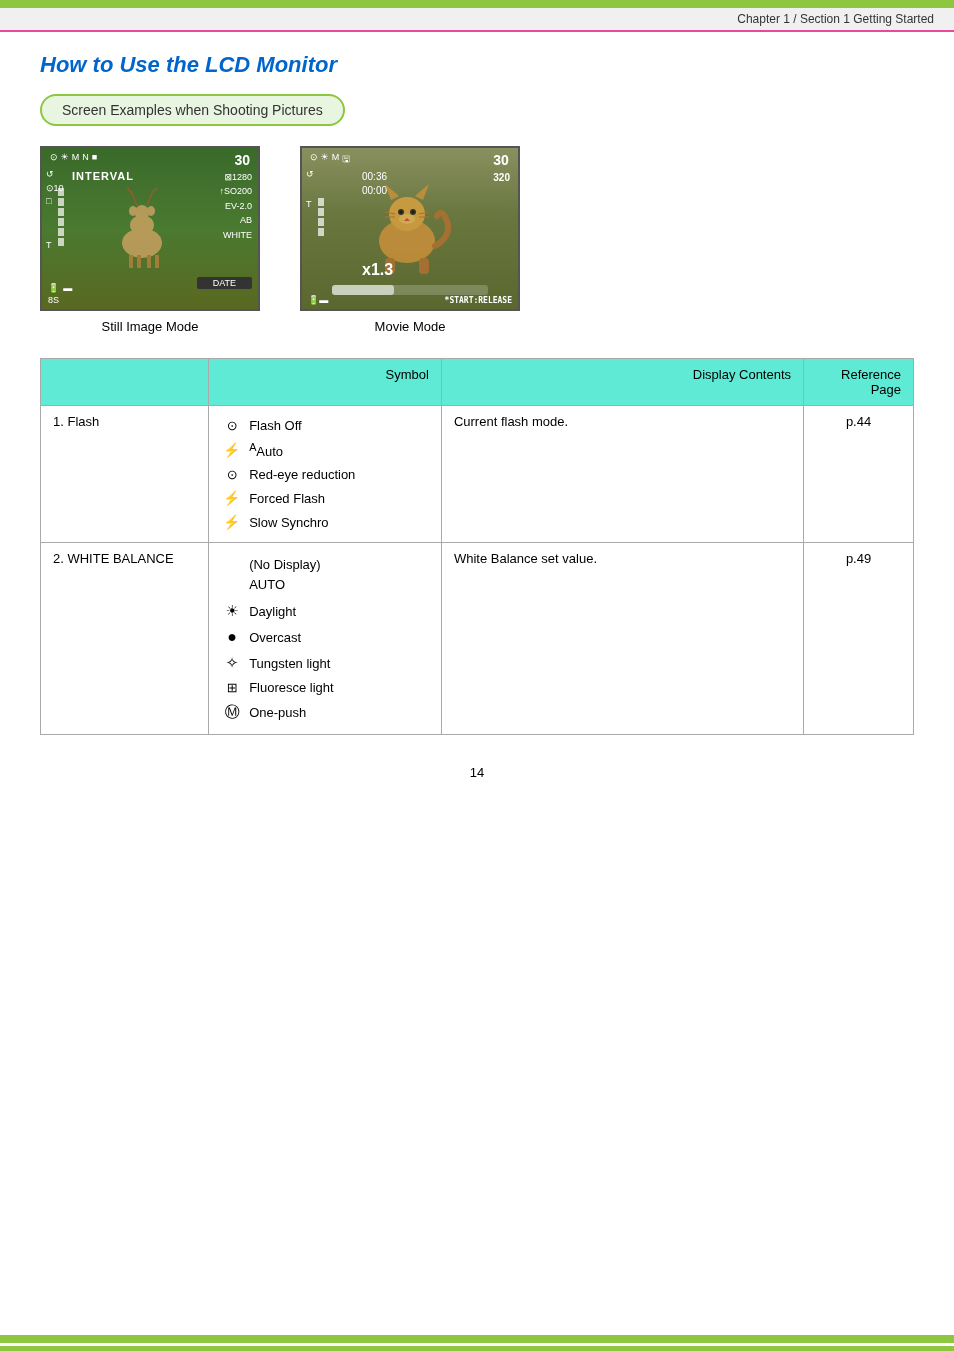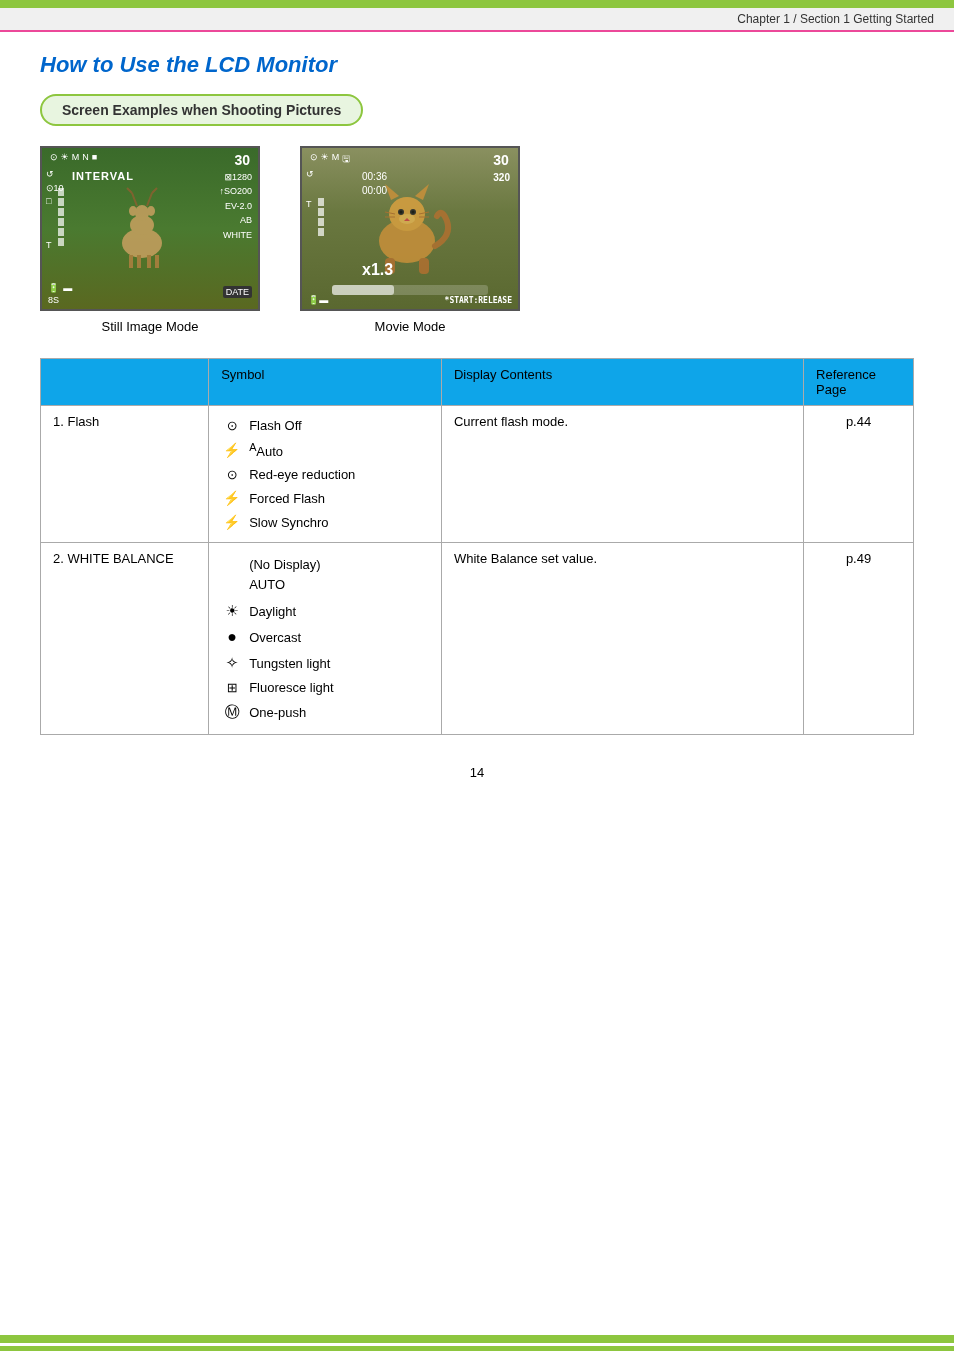--- a/index.html
+++ b/index.html
@@ -51,21 +51,21 @@
     }
 
     
     .section-header {
       background: #e8f5e0;
       border: 2px solid #8dc63f;
       border-radius: 20px;
       display: inline-block;
       padding: 6px 20px;
       font-size: 14px;
-      font-weight: bold;
+      font-weight: normal;
       color: #333;
       margin-bottom: 20px;
     }
 
     
     .screen-examples {
       display: flex;
       gap: 40px;
       margin-bottom: 24px;
       align-items: flex-start;
@@ -109,23 +109,23 @@
       margin-top: 10px;
     }
 
     .data-table th, .data-table td {
       border: 1px solid #aaa;
       padding: 8px 12px;
       vertical-align: top;
     }
 
     .data-table thead th {
-      background: #0ea5e9;
+      background: #5eead4;
       font-weight: normal;
-      text-align: left;
+      text-align: right;
       font-size: 13px;
     }
 
     .col-item { width: 130px; }
     .col-symbol { width: 180px; }
     .col-display { width: 280px; }
     .col-ref { width: 80px; text-align: center; }
 
     .ref-cell {
       text-align: center;
@@ -224,26 +224,26 @@
     .cs-bottom-left {
       position: absolute;
       bottom: 4px;
       left: 6px;
       font-size: 9px;
       color: white;
     }
 
     .cs-bottom-right {
       position: absolute;
-      bottom: 11px;
+      bottom: 20px;
       right: 6px;
       font-size: 9px;
       color: white;
       background: #333;
-      padding: 1px 3px;
+      padding: 1px 16px;
       border-radius: 2px;
     }
 
     .cs-sidebar {
       position: absolute;
       left: 16px;
       top: 40px;
       display: flex;
       flex-direction: column;
       gap: 2px;

